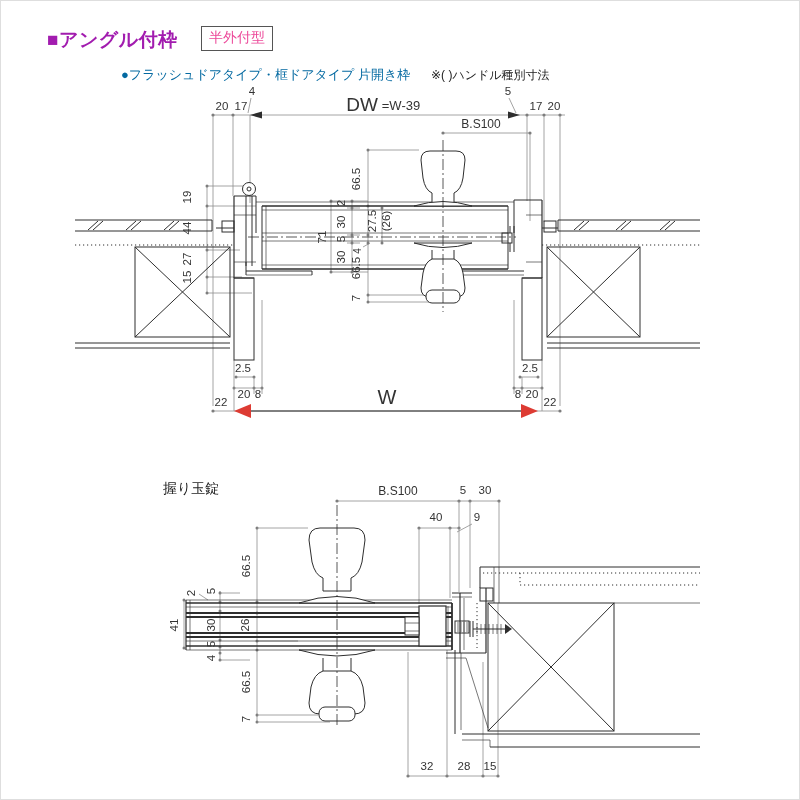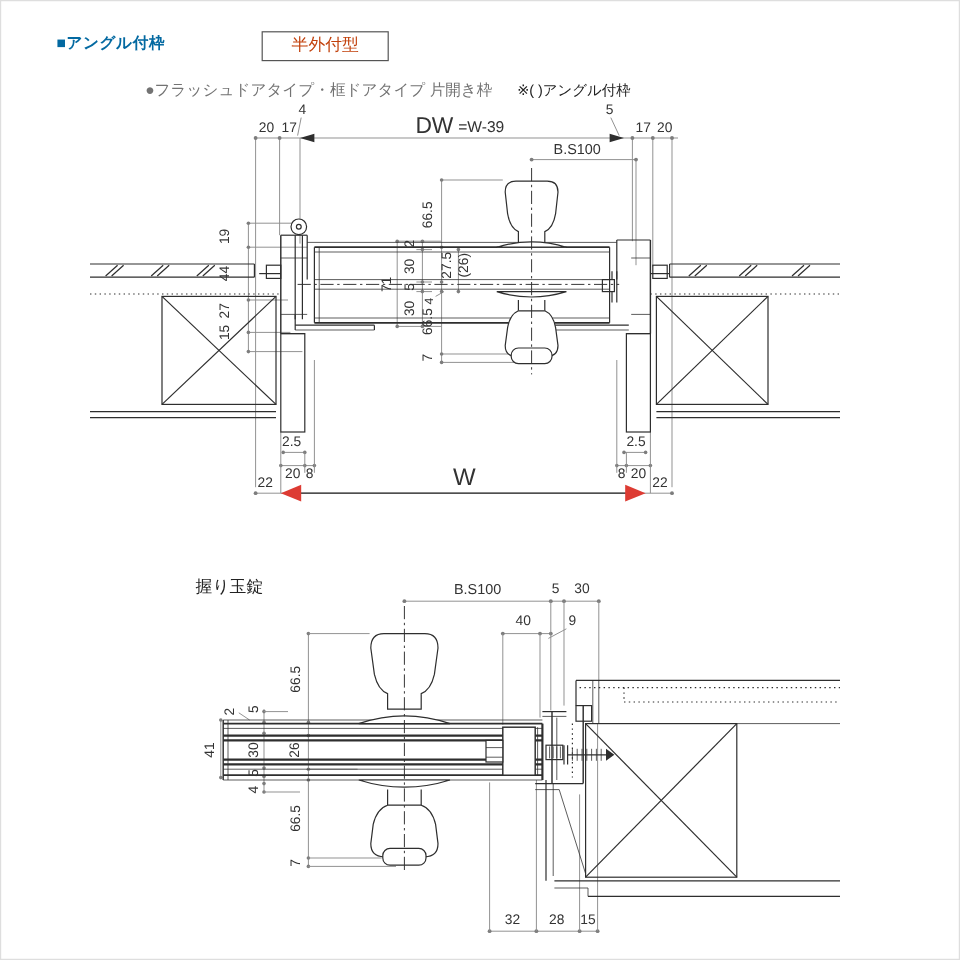--- a/index.html
+++ b/index.html
@@ -1,22 +1,22 @@
 <!DOCTYPE html>
 <html><head>
 <meta charset="utf-8">
 <style>
   html,body{margin:0;padding:0;background:#fff;}
   .canvas{position:relative;width:800px;height:800px;background:#fff;
           box-shadow:inset 0 0 0 1px #dedede;overflow:hidden;
           font-family:"Liberation Sans","DejaVu Sans",sans-serif;}
-  .sec-title{position:absolute;font-size:13px;font-weight:bold;color:#0369a1;letter-spacing:.5px;}
-  .tag-box{position:absolute;left:218px;top:26px;border:1px solid #555;color:#c2410c;
-           font-size:14px;padding:2px 24px 3px;}
-  .subtitle{position:absolute;left:121px;top:66px;font-size:13px;color:#737373;}
+  .sec-title{position:absolute;font-size:19px;font-weight:bold;color:#a21caf;letter-spacing:.5px;}
+  .tag-box{position:absolute;left:201px;top:26px;border:1px solid #555;color:#ec4899;
+           font-size:14px;padding:2px 7px 3px;}
+  .subtitle{position:absolute;left:121px;top:66px;font-size:13px;color:#0369a1;}
   .note{position:absolute;left:431px;top:67px;font-size:12px;color:#222;}
   .handle-label{position:absolute;left:163px;top:480px;font-size:14px;color:#222;text-align:right;}
   svg{position:absolute;left:0;top:0;}
   svg line,svg path,svg rect,svg circle,svg polyline{fill:none;stroke:#2e2e2e;stroke-width:1;}
   .g{stroke:#8d8d8d;stroke-width:.8;}
   .t{stroke-width:.65;}
   .w12{stroke-width:1.2;} .w14{stroke-width:1.4;} .w2{stroke-width:2;} .w18{stroke-width:1.8;}
   .dd{stroke-width:.8;stroke-dasharray:11 3 2 3;}
   .dtt{stroke-width:1;stroke-dasharray:1.2 2.8;}
   .fw{fill:#fff;}
@@ -25,21 +25,21 @@
   text.dim{fill:#333;font-family:"Liberation Sans","DejaVu Sans",sans-serif;text-anchor:middle;}
 </style>
 </head>
 <body>
 
 <div class="canvas">
 
   <div class="sec-title" style="left:47px;top:27px;">■アングル付枠</div>
   <div class="tag-box">半外付型</div>
   <div class="subtitle">●フラッシュドアタイプ・框ドアタイプ 片開き枠</div>
-  <div class="note">※( )アングル付枠</div>
+  <div class="note">※( )ハンドル種別寸法</div>
   <div class="handle-label">握り玉錠</div>
 
   <svg width="800" height="800" viewBox="0 0 800 800">
     <defs>
       <pattern id="hx" width="5.5" height="5.5" patternTransform="rotate(45)">
         <line x1="0" y1="0" x2="0" y2="5.5" stroke="#555" stroke-width="1"></line>
       </pattern>
       <pattern id="hxd" width="2.6" height="2.6" patternTransform="rotate(45)">
         <line x1="0" y1="0" x2="0" y2="2.6" stroke="#333" stroke-width="1.1"></line>
       </pattern>

